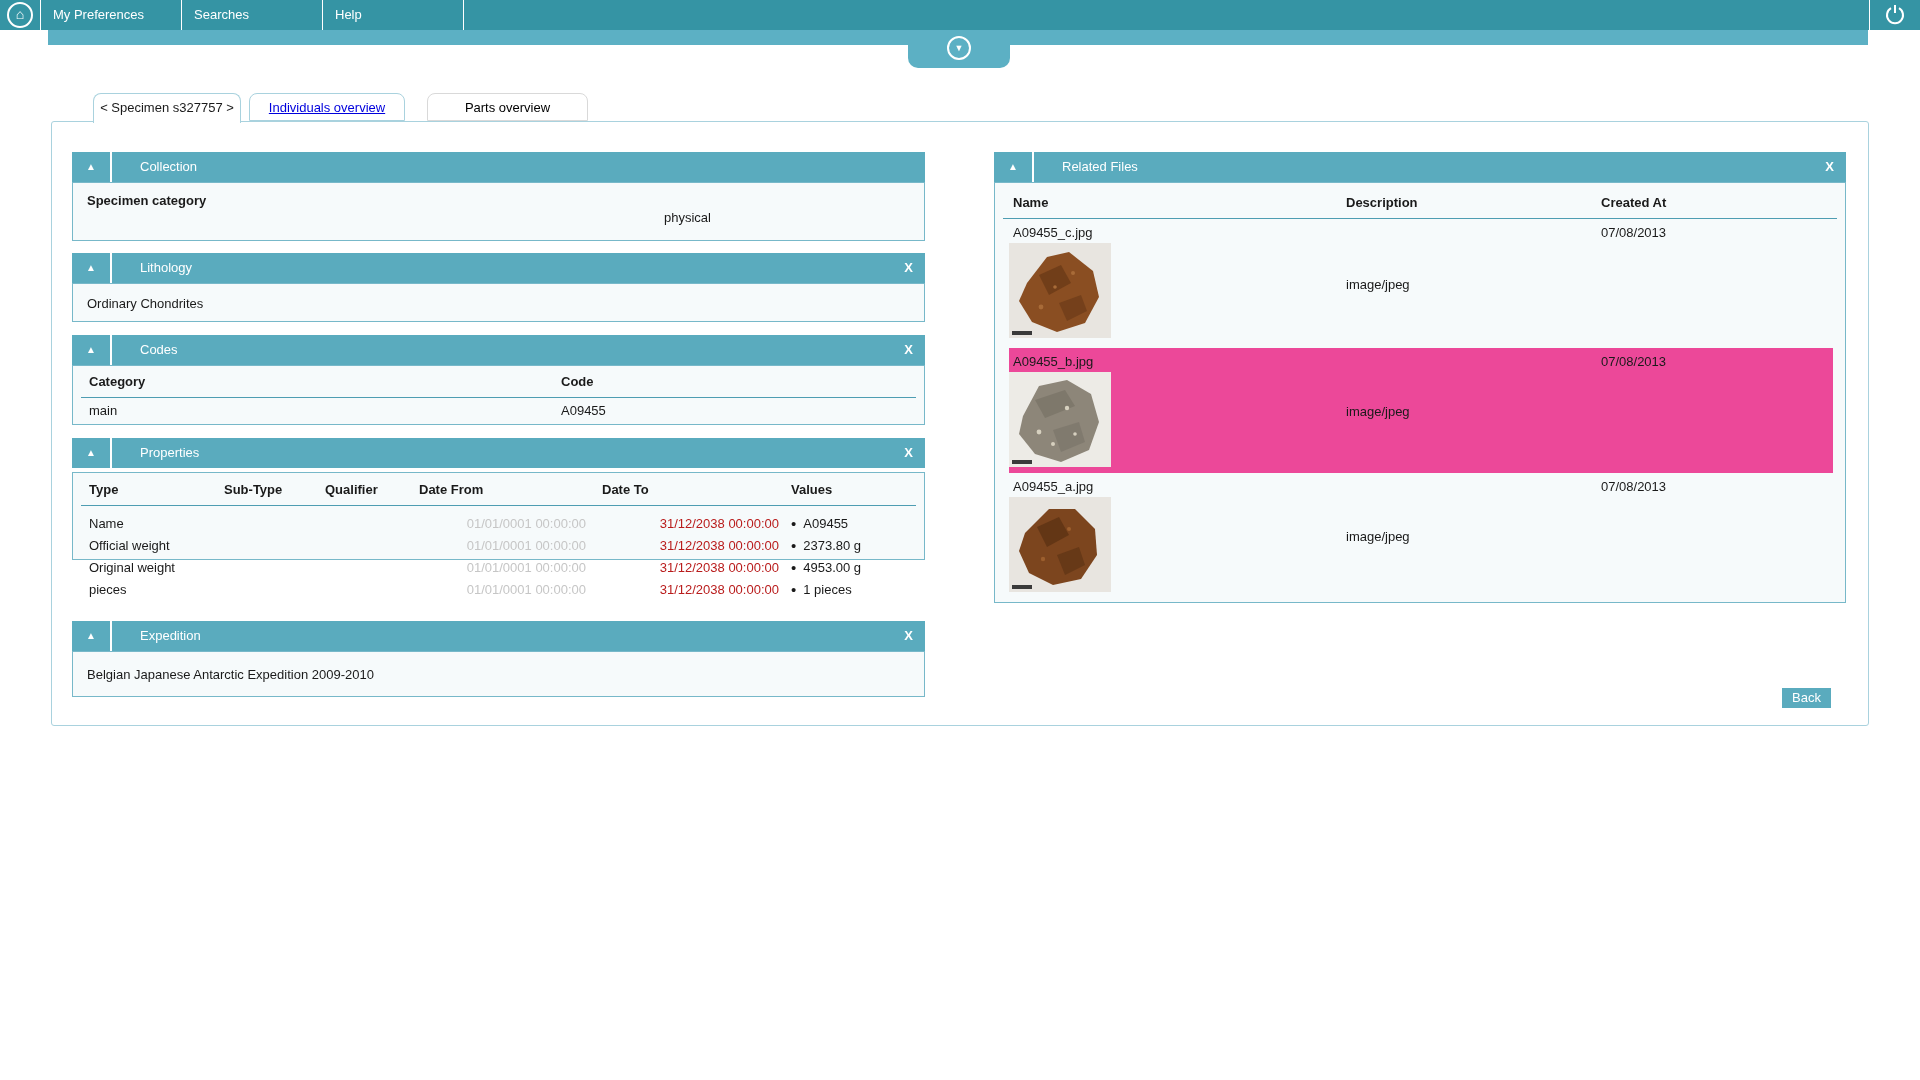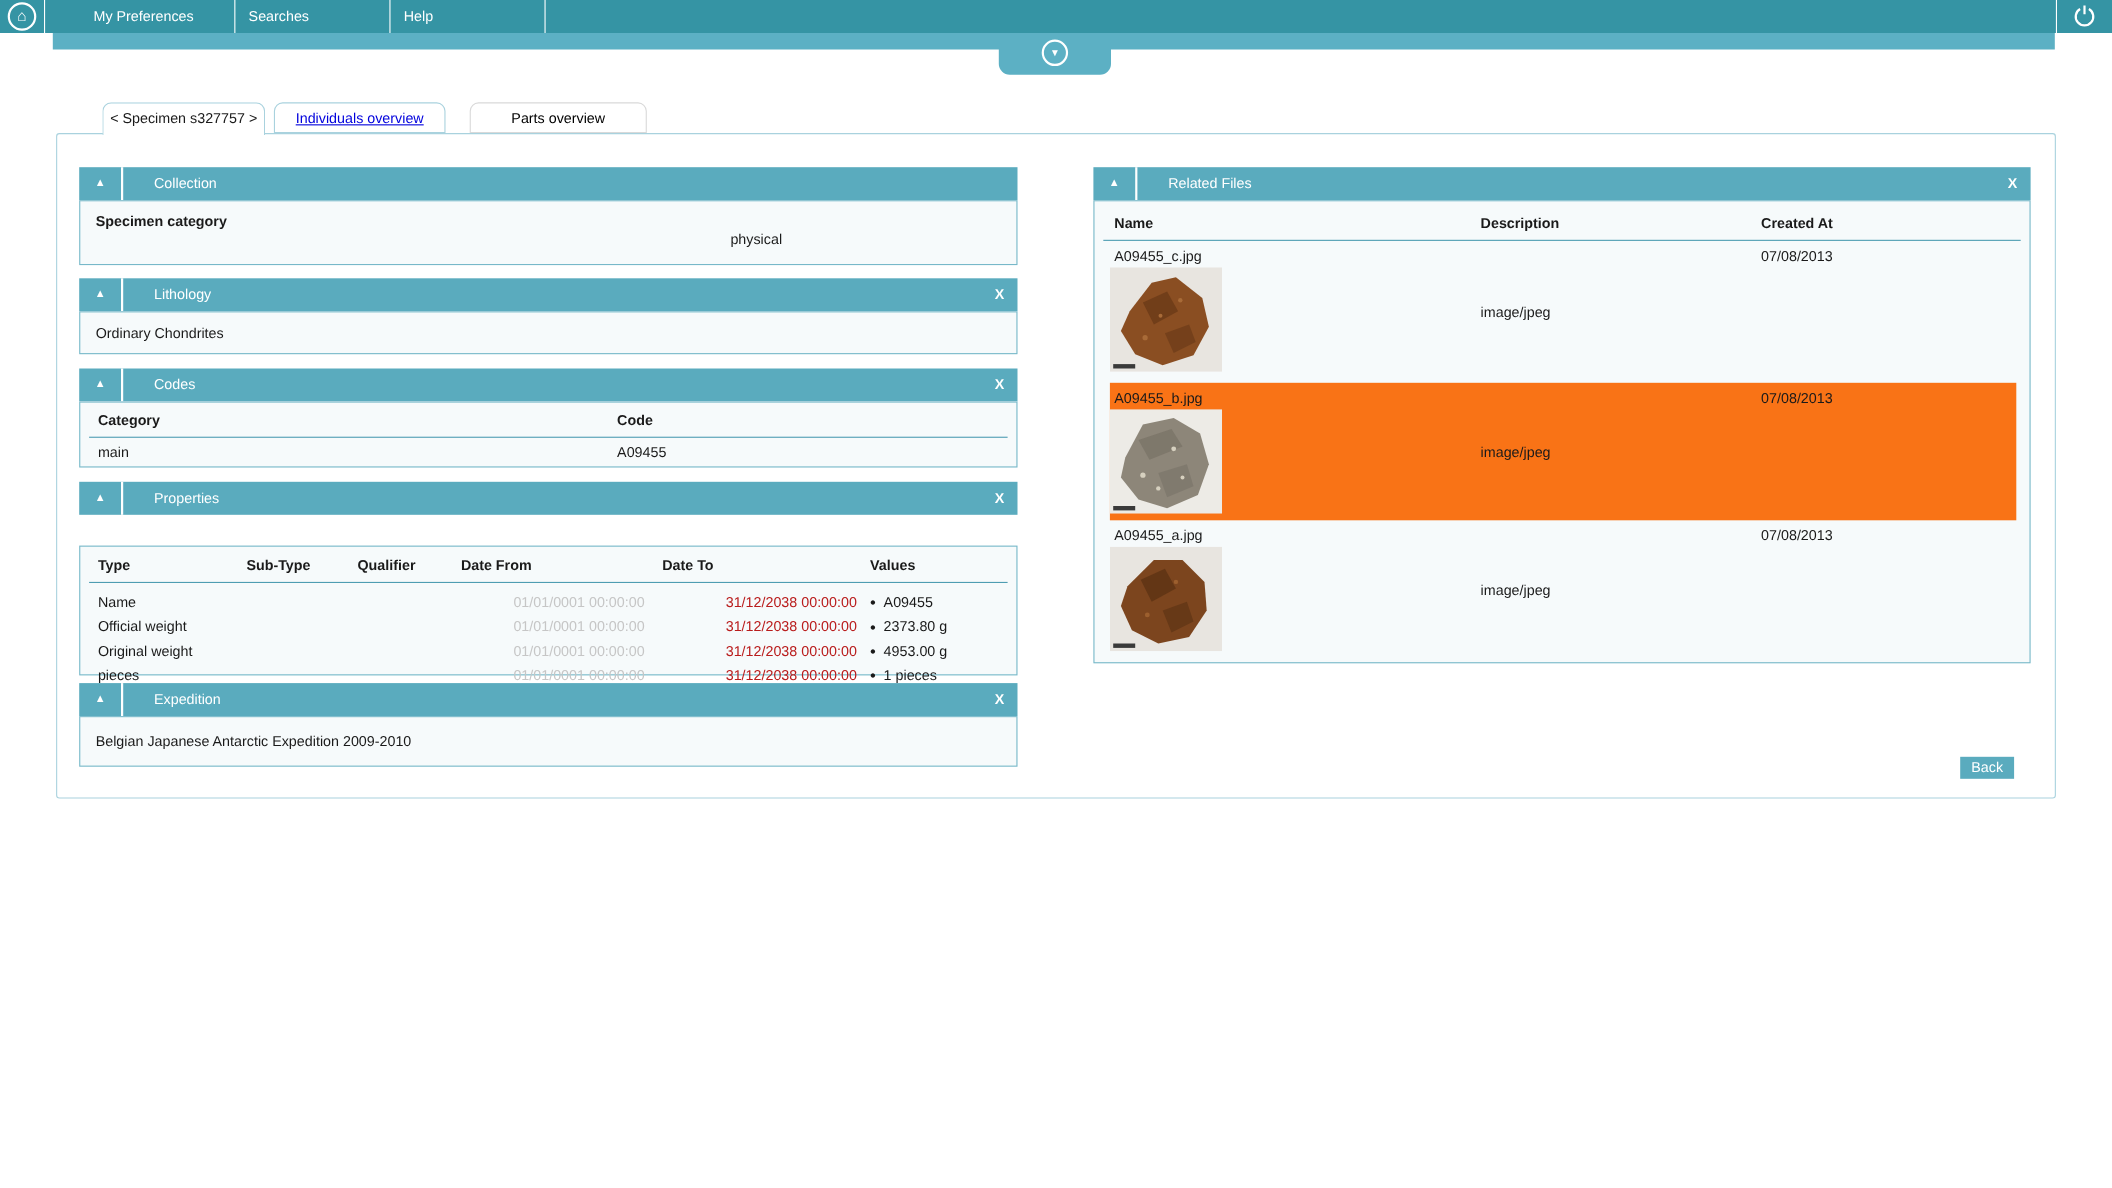--- a/index.html
+++ b/index.html
@@ -5,21 +5,21 @@
   html,body{margin:0;padding:0;}
   body{
     width:1920px;height:1080px;position:relative;overflow:hidden;
     background:#ffffff;font-family:"Liberation Sans",sans-serif;font-size:13px;color:#1a1a1a;
   }
   
   #navbar{position:absolute;left:0;top:0;width:1920px;height:30px;background:#3594a4;}
   .home-btn{position:absolute;left:0;top:0;width:40px;height:30px;cursor:pointer;}
   .home-circle{position:absolute;left:7px;top:2px;width:26px;height:26px;border:2px solid #fff;border-radius:50%;box-sizing:border-box;}
   .home-glyph{position:absolute;left:0;top:4px;width:40px;text-align:center;color:#fff;font-size:14px;line-height:20px;}
-  .nav-items{position:absolute;left:40px;top:0;height:30px;display:flex;border-left:1px solid #ffffff;padding-left:32px;}
+  .nav-items{position:absolute;left:40px;top:0;height:30px;display:flex;border-left:1px solid #ffffff;}
   .nav-item{width:141px;height:30px;line-height:30px;padding-left:12px;box-sizing:border-box;color:#ffffff;border-right:1px solid #ffffff;cursor:pointer;}
   .power-btn{position:absolute;right:0;top:0;width:51px;height:30px;border-left:1px solid #ffffff;box-sizing:border-box;cursor:pointer;}
   .power-btn svg{position:absolute;left:14px;top:4px;}
   
   #substrip{position:absolute;left:48px;top:30px;width:1820px;height:15px;background:#5cb0c4;}
   #center-tab{position:absolute;left:908px;top:30px;width:102px;height:38px;background:#5cb0c4;border-radius:0 0 10px 10px;cursor:pointer;}
   #center-tab .circ{position:absolute;left:39px;top:6px;width:24px;height:24px;border:2px solid #fff;border-radius:50%;box-sizing:border-box;text-align:center;color:#fff;font-size:9px;line-height:20px;}
   
   #tabs{position:absolute;left:77px;top:93px;height:30px;z-index:3;}
   .tab{position:absolute;top:0;height:28px;line-height:28px;text-align:center;box-sizing:border-box;
@@ -47,21 +47,21 @@
   #lithology-bd{top:283px;height:39px;}
   #lithology-bd .only-line{position:absolute;left:14px;top:50%;transform:translateY(-50%);}
   
   #codes-bd{top:365px;height:60px;}
   .codes-cat{position:absolute;left:16px;}
   .codes-code{position:absolute;left:488px;}
   .tbl-hd{top:8px;font-weight:bold;}
   .tbl-rule{position:absolute;left:8px;right:8px;top:31px;border-bottom:1px solid #4e9db2;}
   .codes-row{top:37px;}
   
-  #properties-bd{top:496px;height:118px;}
+  #properties-bd{top:472px;height:88px;}
   .prop-hd{position:absolute;top:9px;font-weight:bold;}
   .ph-type{left:16px;} .ph-sub{left:151px;} .ph-qual{left:252px;} .ph-from{left:346px;} .ph-to{left:529px;} .ph-val{left:718px;}
   #properties-bd .tbl-rule{top:32px;}
   .prop-row{position:absolute;left:0;width:100%;height:22px;line-height:22px;}
   .pr-0{top:40px;} .pr-1{top:62px;} .pr-2{top:84px;} .pr-3{top:106px;}
   .pc-type{position:absolute;left:16px;}
   .pc-from{position:absolute;left:346px;width:167px;text-align:right;color:#c6c6c6;}
   .pc-to{position:absolute;left:529px;width:177px;text-align:right;color:#b91c1c;}
   .pc-val{position:absolute;left:718px;}
   .bullet{font-size:15px;margin-right:7px;vertical-align:-1px;}
@@ -70,21 +70,21 @@
   #expedition-bd .only-line{position:absolute;left:14px;top:50%;transform:translateY(-50%);}
   
   #related-bd{top:182px;height:421px;padding:0 14px;}
   .rf-headrow{position:relative;height:36px;}
   .rf-rule{position:absolute;left:-6px;right:-6px;bottom:0;border-bottom:1px solid #4e9db2;}
   .rf-col-name{position:absolute;left:4px;top:12px;font-weight:bold;}
   .rf-col-desc{position:absolute;left:337px;top:12px;font-weight:bold;}
   .rf-col-created{position:absolute;left:592px;top:12px;font-weight:bold;}
   .rf-row{position:relative;width:824px;}
   .rf-row-0{height:129px;} .rf-row-1{height:125px;} .rf-row-2{height:125px;}
-  .row-highlight{background:#f97316;}
+  .row-highlight{background:#ec4899;}
   .rf-name{position:absolute;left:4px;top:6px;}
   .rf-date{position:absolute;left:592px;top:6px;}
   .rf-desc{position:absolute;left:337px;top:50%;transform:translateY(-50%);}
   .rf-thumb{position:absolute;left:0;top:24px;width:102px;height:95px;cursor:pointer;}
   
   #back-btn{position:absolute;left:1782px;top:688px;width:49px;height:20px;background:#5aabbe;color:#fff;text-align:center;line-height:20px;cursor:pointer;z-index:2;}
 </style>
 </head>
 <body>
 

